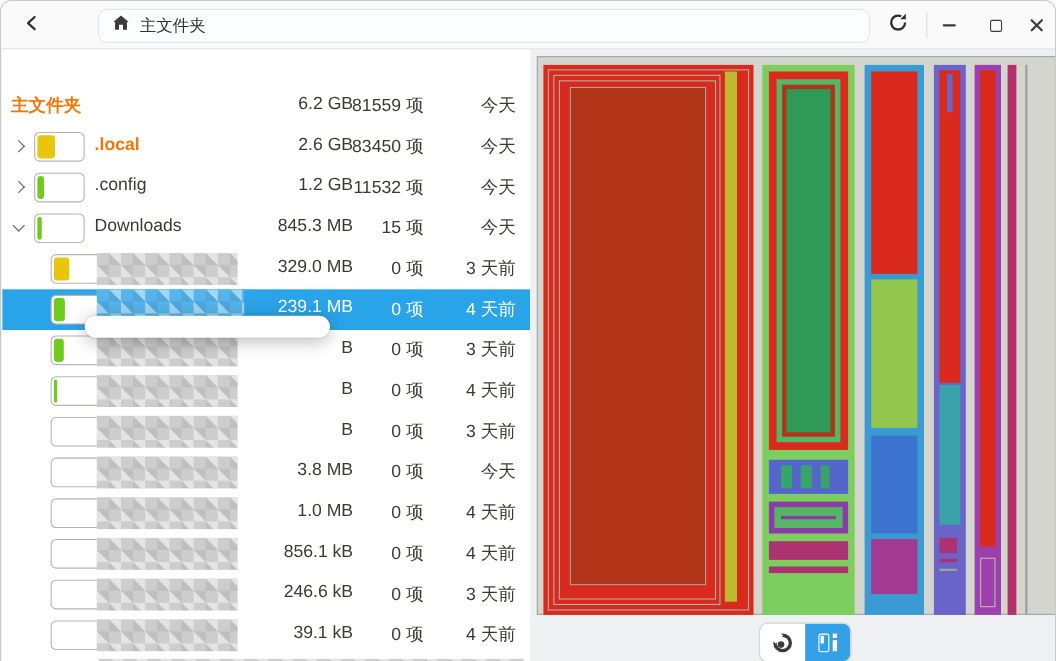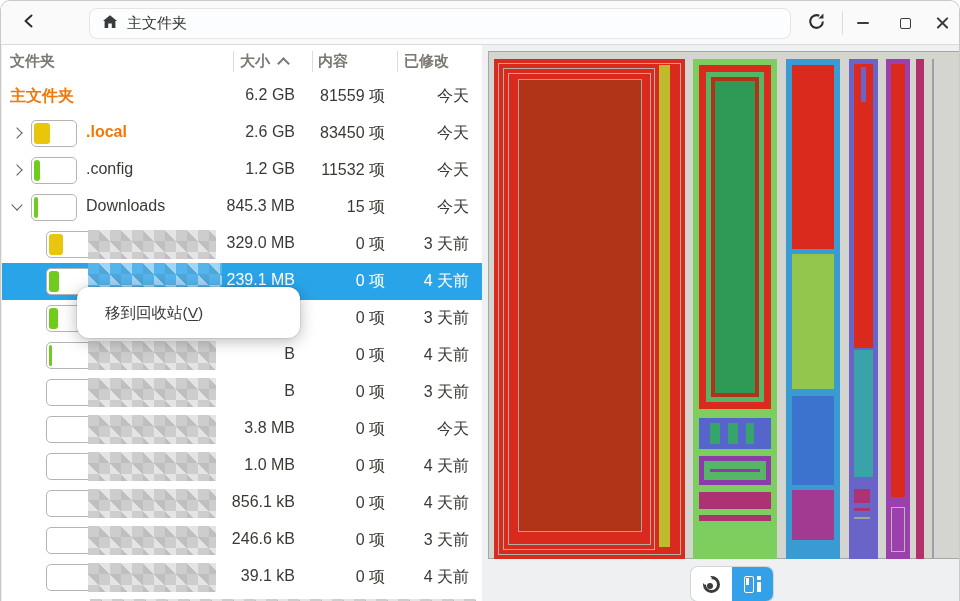--- a/index.html
+++ b/index.html
@@ -42,21 +42,21 @@
   .chev { position:absolute; left:11px; top:14px; width:8px; height:8px;
           border-right:1.7px solid #605e59; border-bottom:1.7px solid #605e59; }
   .chev.collapsed { transform:rotate(-45deg); }
   .chev.expanded  { transform:rotate(45deg); top:12px; }
   .pbar { position:absolute; top:5px; width:46px; height:27px; background:#fff;
           border:1px solid #b6b4af; border-radius:5px; }
   .pbar .fill { position:absolute; left:2px; top:2px; bottom:2px; border-radius:3px; }
   .row-name { position:absolute; top:8px; white-space:nowrap; }
   .row-name.orange { color:#f57607; font-weight:700; }
   .cell { position:absolute; top:8px; text-align:right; white-space:nowrap; }
-  .cell.size { left:198px; width:95px; }
+  .cell.size { left:224px; width:95px; }
   .cell.items { left:312px; width:71px; }
   .cell.mod { left:392px; width:75px; }
   .mosaic { position:absolute; background-color:#cdcdcd;
     background-image:linear-gradient(45deg, rgba(255,255,255,.45) 25%, transparent 25%, transparent 75%, rgba(255,255,255,.45) 75%),
                      linear-gradient(45deg, rgba(0,0,0,.07) 25%, transparent 25%, transparent 75%, rgba(0,0,0,.07) 75%);
     background-size:22px 22px; background-position:0 0, 11px 11px; }
   .mosaic.blue { background-color:#55b4ec; }
 
   
   .context-menu { position:absolute; left:75px; top:242px; width:223px; background:#ffffff;
@@ -125,30 +125,20 @@
     </div>
     <div class="tb-btn max-btn">
       <span class="icon-square"></span>
     </div>
     <div class="tb-btn close-btn">
       <span class="icon-x"></span>
     </div>
   </div>
 
   <div class="tree">
-    <div class="tree-header">
-      <span class="th-label" style="left:8px">文件夹</span>
-      <span class="th-sep" style="left:231px"></span>
-      <span class="th-label" style="left:238px">大小</span>
-      <span class="caret-up" style="left:277px"></span>
-      <span class="th-sep" style="left:310px"></span>
-      <span class="th-label" style="left:316px">内容</span>
-      <span class="th-sep" style="left:395px"></span>
-      <span class="th-label" style="left:402px">已修改</span>
-    </div>
     <div class="rows" id="rows">
         <div class="row" style="top: 0px;">
           <span class="row-name orange" style="left: 8px;">主文件夹</span>
           <span class="cell size">6.2 GB</span>
           <span class="cell items">81559 项</span>
           <span class="cell mod">今天</span>
         </div>
         <div class="row" style="top: 37px;">
           <span class="chev collapsed"></span>
           <span class="pbar" style="left: 29px;">
@@ -256,21 +246,20 @@
           <span class="cell size">39.1 kB</span>
           <span class="cell items">0 项</span>
           <span class="cell mod">4 天前</span>
         </div>
         <div class="row" style="top: 518px;">
           <span class="mosaic" style="left: 88px; top: 3px; width: 386px; height: 26px;"></span>
         </div>
       </div>
 
     <div class="context-menu" id="menu">
-        <div class="menu-item">移到回收站(<u>V</u>)</div>
       </div>
   </div>
 
   <div class="right">
     <div class="tm-panel" id="treemap">
         <div class="tm-block" style="left: 5px; top: 7px; width: 191px; height: 500px; background: rgb(217, 42, 29);">
           <div class="tm-block" style="left: 4px; top: 4px; width: 183px; height: 492px; border: 1px solid rgb(179, 175, 163);"></div>
           <div class="tm-block" style="left: 9px; top: 9px; width: 152px; height: 482px; border: 1px solid rgb(179, 175, 163);"></div>
           <div class="tm-block" style="left: 14px; top: 14px; width: 143px; height: 472px; border: 1px solid rgb(179, 175, 163);"></div>
           <div class="tm-block" style="left: 24px; top: 20px; width: 124px; height: 453px; background: rgb(178, 52, 24); border: 1px solid rgb(169, 165, 155);"></div>

